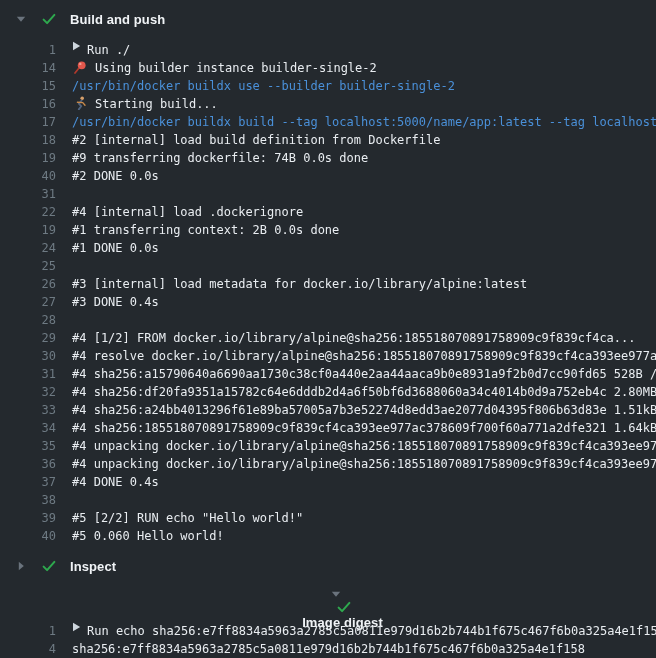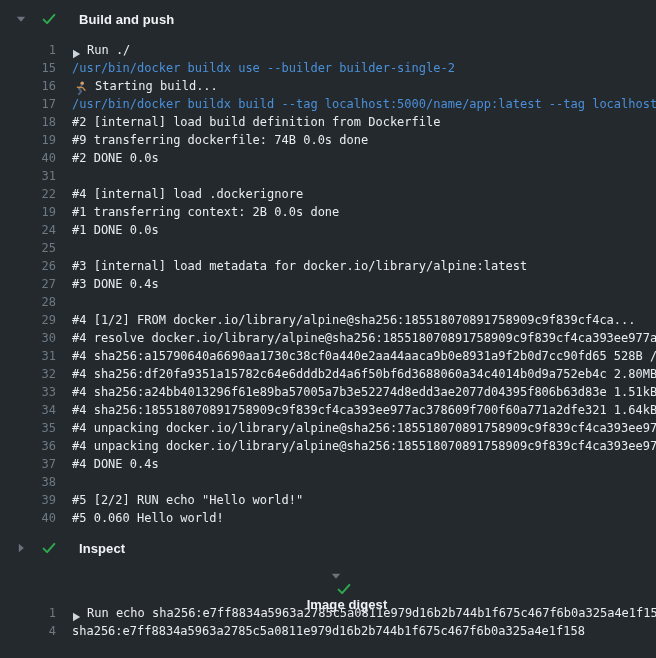--- a/index.html
+++ b/index.html
@@ -36,21 +36,21 @@
   .check {
     width: 16px;
     height: 16px;
     flex: none;
     margin-left: 15px;
     display: flex;
     align-items: center;
     justify-content: center;
   }
   .section-title {
-    margin-left: 22px;
+    margin-left: 13px;
     font-size: 13px;
     font-weight: 700;
     color: #f0f3f6;
     letter-spacing: 0.1px;
   }
   .section-body {
     margin-top: 11px;
     margin-bottom: 8px;
     font-family: "DejaVu Sans Mono", "Liberation Mono", monospace;
     font-size: 12px;
@@ -65,21 +65,21 @@
     width: 56px;
     flex: none;
     text-align: right;
     color: #6e7a83;
     cursor: pointer;
   }
   .content {
     margin-left: 16px;
     color: #e9edf1;
     display: flex;
-    align-items: flex-end;
+    align-items: flex-start;
     white-space: pre;
     overflow: hidden;
   }
   .content.cmd { color: #4a90d9; }
   .play-ic {
     display: inline-flex;
     width: 9px;
     margin-right: 6px;
     flex: none;
     align-items: center;
@@ -111,20 +111,25 @@
           <svg width="16" height="16" viewBox="0 0 16 16">
             <path d="M2.6 8.6 L6.1 12.1 L13.4 3.9" fill="none" stroke="#2ea94e" stroke-width="2" stroke-linecap="round" stroke-linejoin="round"></path>
           </svg>
         </span>
         <span class="section-title">Build and push</span>
       </div>
       <div class="section-body">
         <div class="log-line"><span class="ln">1</span><span class="content"><span class="play-ic"><svg width="9" height="10" viewBox="0 0 9 10">
                 <path d="M1 0.8 L8.2 5 L1 9.2 Z" fill="#cdd5dc"></path>
               </svg></span><span>Run ./</span></span></div>
+        <div class="log-line"><span class="ln">14</span><span class="content"><span class="emoji-ic"><svg width="14" height="14" viewBox="0 0 14 14">
+                <line x1="5.6" y1="8.4" x2="2" y2="13" stroke="#b0392c" stroke-width="1.7" stroke-linecap="round"></line>
+                <circle cx="8.7" cy="5.3" r="3.9" fill="#e2574c"></circle>
+                <circle cx="7.3" cy="3.9" r="1.2" fill="#f09a90"></circle>
+              </svg></span><span>Using builder instance builder-single-2</span></span></div>
         <div class="log-line"><span class="ln">15</span><span class="content cmd"><span>/usr/bin/docker buildx use --builder builder-single-2</span></span></div>
         <div class="log-line"><span class="ln">16</span><span class="content"><span class="emoji-ic"><svg width="14" height="14" viewBox="0 0 14 14">
                 <circle cx="9.2" cy="2.3" r="1.8" fill="#d7a06b"></circle>
                 <path d="M8.6 4.6 L5.8 7.6 L8.2 10.2 L5.8 13.4" fill="none" stroke="#51647f" stroke-width="1.8" stroke-linecap="round" stroke-linejoin="round"></path>
                 <path d="M4.4 6.2 L9.8 6.6 L12 9.2" fill="none" stroke="#c8894a" stroke-width="1.4" stroke-linecap="round" stroke-linejoin="round"></path>
               </svg></span><span>Starting build...</span></span></div>
         <div class="log-line"><span class="ln">17</span><span class="content cmd"><span>/usr/bin/docker buildx build --tag localhost:5000/name/app:latest --tag localhost:50</span></span></div>
         <div class="log-line"><span class="ln">18</span><span class="content"><span>#2 [internal] load build definition from Dockerfile</span></span></div>
         <div class="log-line"><span class="ln">19</span><span class="content"><span>#9 transferring dockerfile: 74B 0.0s done</span></span></div>
         <div class="log-line"><span class="ln">40</span><span class="content"><span>#2 DONE 0.0s</span></span></div>

